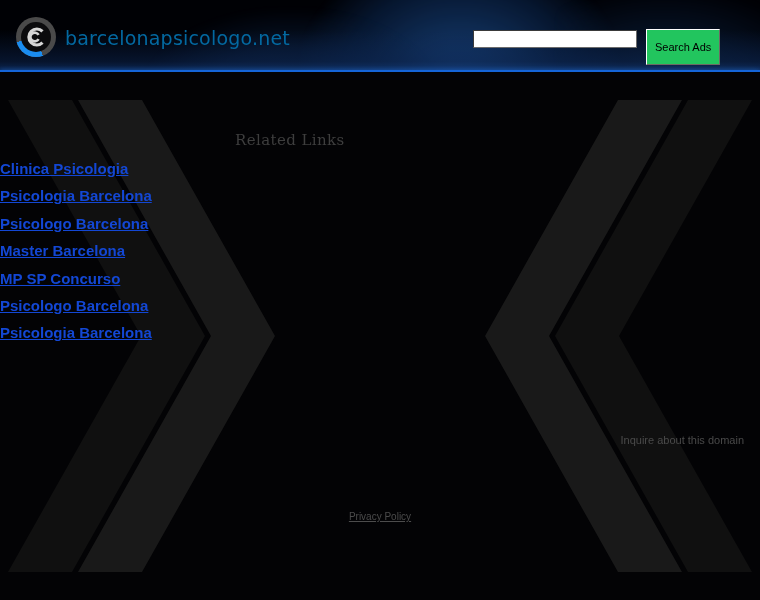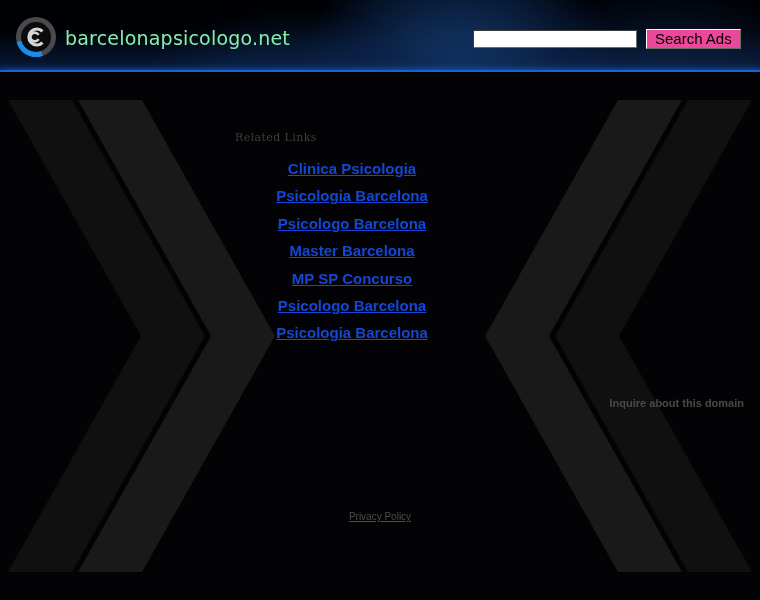--- a/index.html
+++ b/index.html
@@ -114,21 +114,21 @@
   }
   .logo-c {
     position: absolute;
     left: 9px; top: 9px;
     width: 22px; height: 22px;
   }
 
   #site-title {
     position: absolute;
     left: 65px; top: 27px;
-    color: #86efac;
+    color: #0369a1;
     font-size: 19px;
     letter-spacing: .2px;
     font-family: "DejaVu Sans", sans-serif;
     white-space: nowrap;
   }
 
   
   #search-box {
     position: absolute;
     left: 473px; top: 30px;
@@ -139,74 +139,72 @@
     border-left-color: #3a3a3a;
     padding: 0 2px;
     font-family: "Liberation Sans", sans-serif;
     font-size: 11px;
     color: #111;
     outline: none;
   }
   #search-btn {
     position: absolute;
     left: 646px; top: 29px;
-    height: 20px;
+    height: 36px;
     padding: 0 8px;
-    background: #ec4899;
+    background: #22c55e;
     border: 1px solid;
     border-color: #ffffff #6d6a64 #6d6a64 #ffffff;
     color: #000;
     font-family: "Liberation Sans", sans-serif;
-    font-size: 15px;
+    font-size: 11px;
     line-height: 18px;
     cursor: pointer;
     white-space: nowrap;
   }
 
   
   #related-heading {
     position: absolute;
     left: 235px; top: 131px;
     color: #3e3e3e;
-    font-size: 11px;
+    font-size: 15px;
     font-family: "DejaVu Serif", serif;
     letter-spacing: .4px;
     white-space: nowrap;
   }
 
   #links {
     position: absolute;
     left: 0; top: 155px;
     width: 664px;
-    text-align: center;
-    margin-left: 20px;
+    text-align: left;
   }
   #links a {
     display: block;
     color: #1347d4;
     font-family: "Liberation Sans", sans-serif;
     font-size: 15px;
     font-weight: bold;
     text-decoration: underline;
     line-height: 27.4px;
     white-space: nowrap;
   }
 
   #inquire {
     position: absolute;
-    left: 0; top: 397px;
+    left: 0; top: 434px;
     width: 744px;
     text-align: right;
     color: #4a4a4a;
     font-size: 11px;
     font-family: "Liberation Sans", sans-serif;
     text-decoration: none;
     cursor: pointer;
     white-space: nowrap;
-    font-weight: bold;
   }
 
   #privacy {
     position: absolute;
     left: 0; top: 506px;
     width: 760px;
     text-align: center;
   }
   #privacy a {
     color: #4c4c4c;

